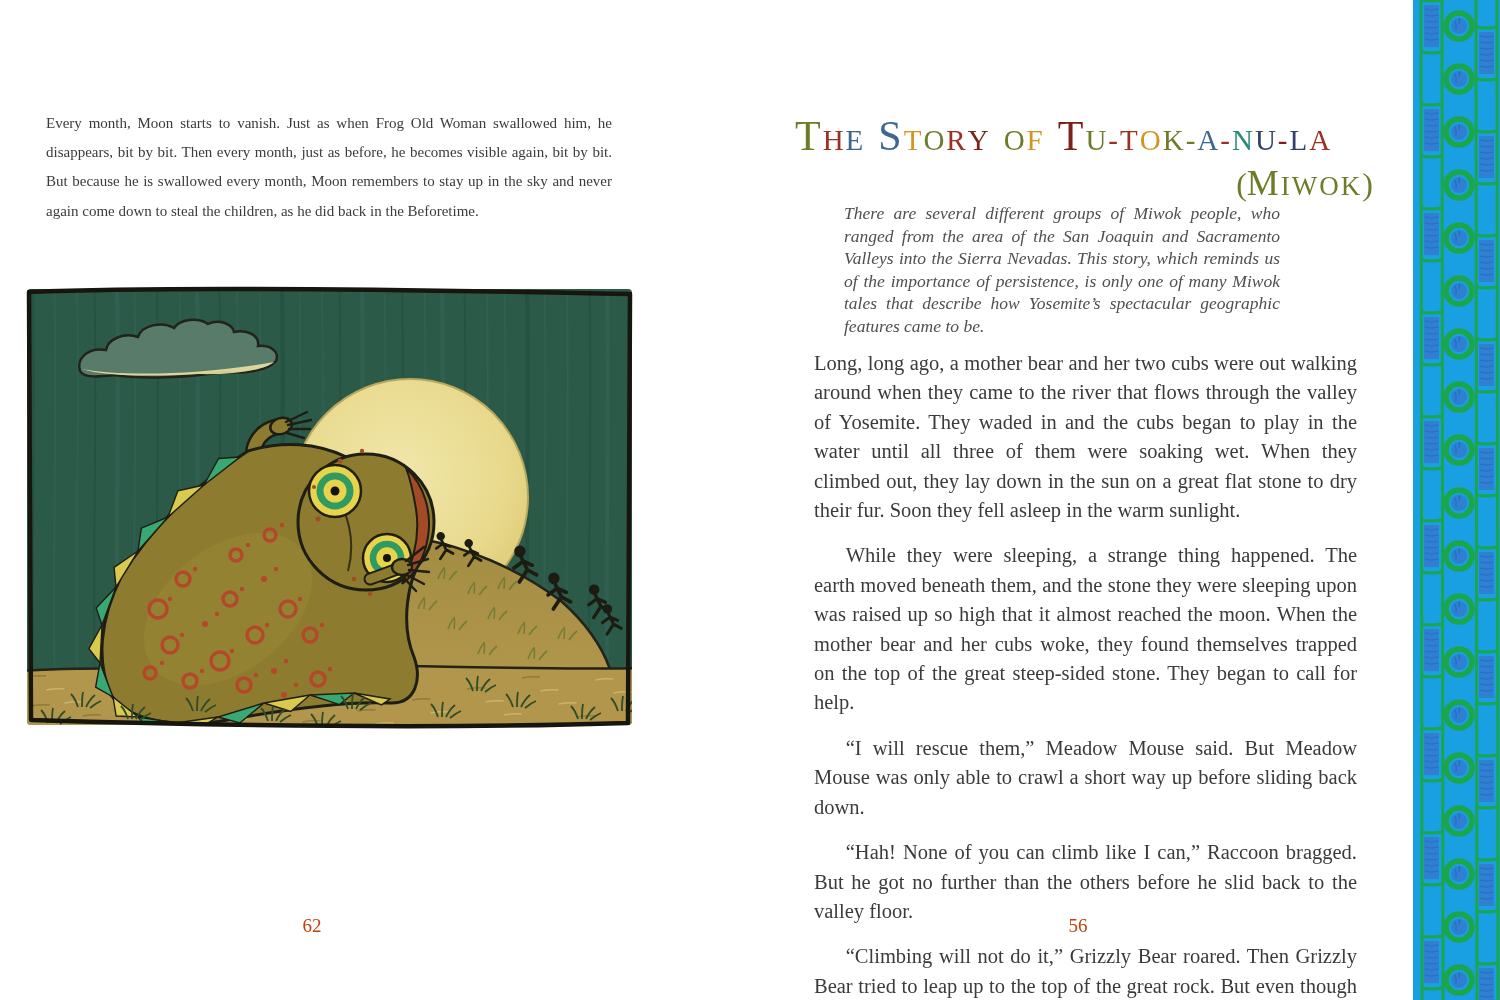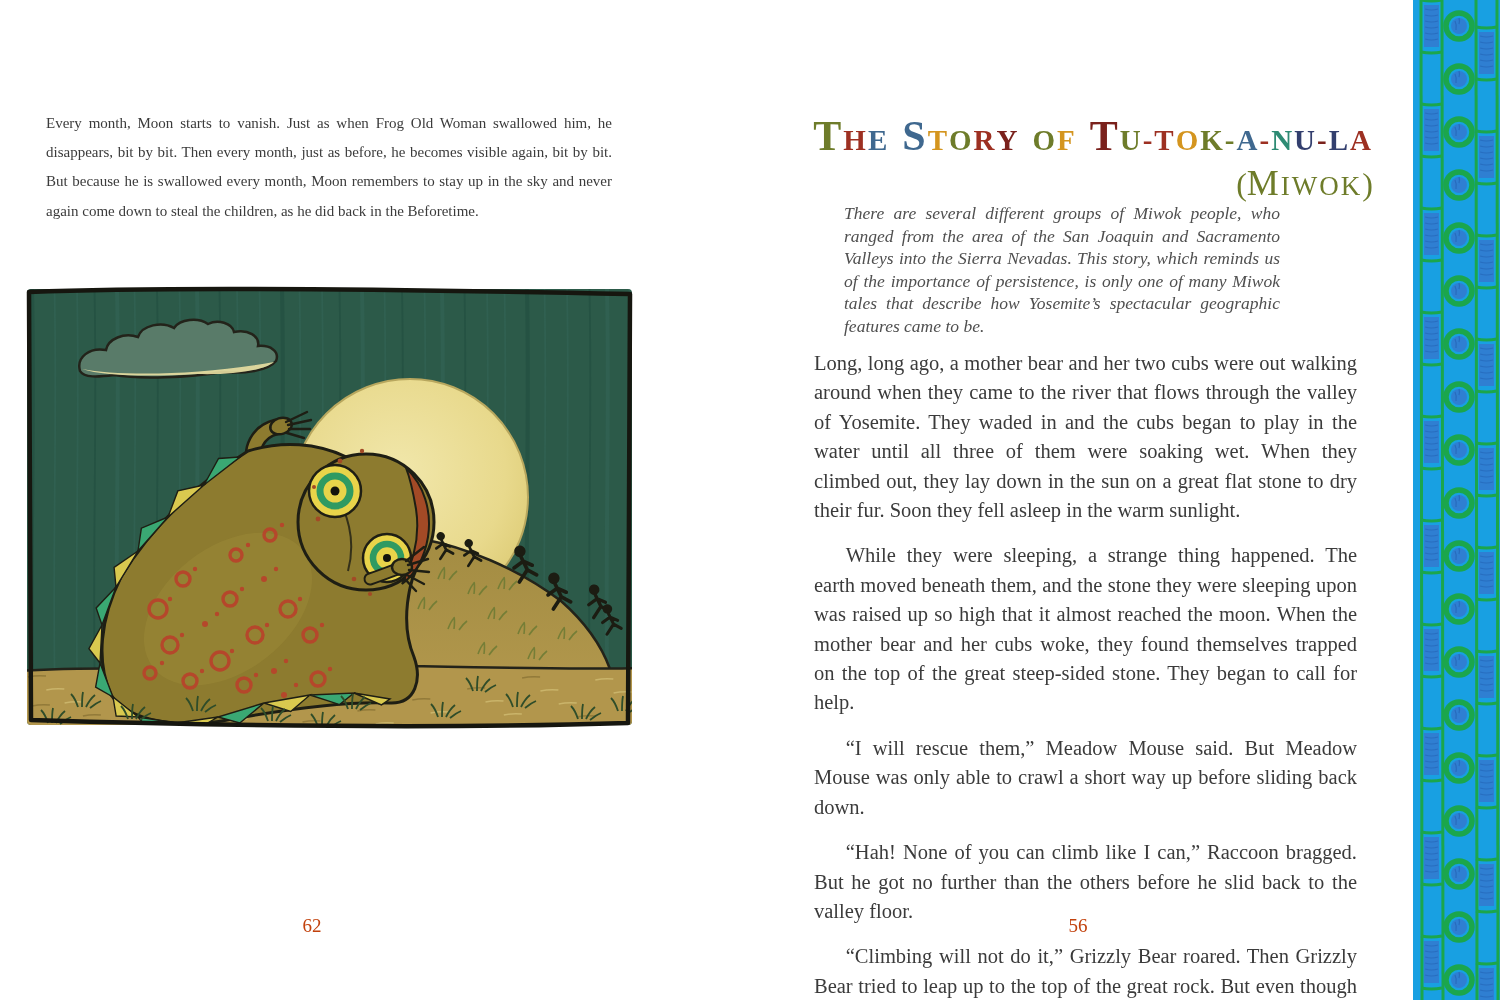--- a/index.html
+++ b/index.html
@@ -14,22 +14,22 @@
     font-size:15px;line-height:29.2px;color:#3b3b3b;text-align:justify;
   }
   #illus{left:18px;top:279px;}
   .page-num{
     font-size:19px;color:#c2410c;width:60px;text-align:center;
   }
   #pn-left{left:282px;top:915px;}
   #pn-right{left:1048px;top:915px;}
   
   .story-title{
-    left:795px;top:112px;width:578px;margin:0;text-align:right;
-    font-weight:bold;line-height:48px;white-space:nowrap;
+    left:795px;top:112px;width:578px;margin:0;text-align:left;
+    font-weight:normal;line-height:48px;white-space:nowrap;
   }
   .story-title span,.story-subtitle span{display:inline-block;}
   .cap{font-size:42px;letter-spacing:2px;}
   .sml{font-size:29px;letter-spacing:2px;}
   .gap{width:13px;}
   .story-subtitle{
     left:795px;top:160px;width:578px;margin:0;text-align:right;
     font-weight:normal;line-height:46px;
   }
   .cap2{font-size:36px;letter-spacing:2px;}

